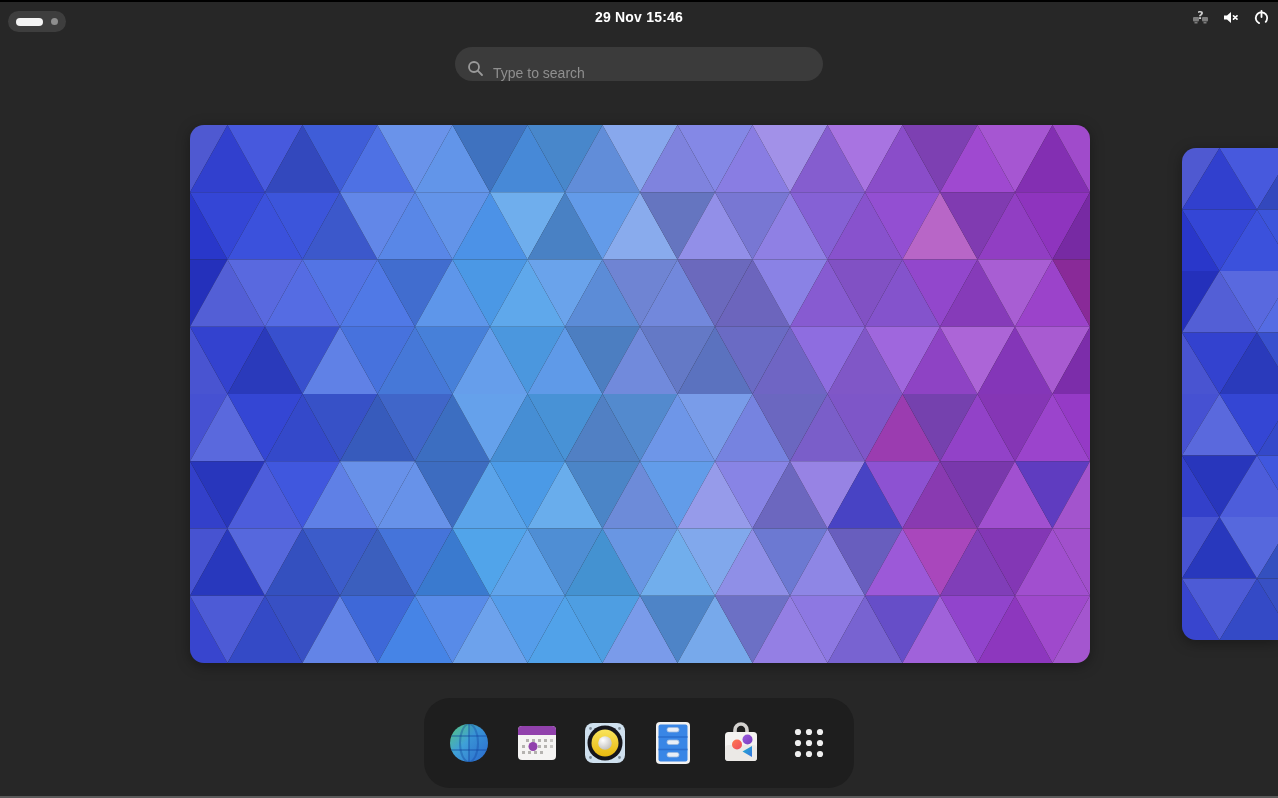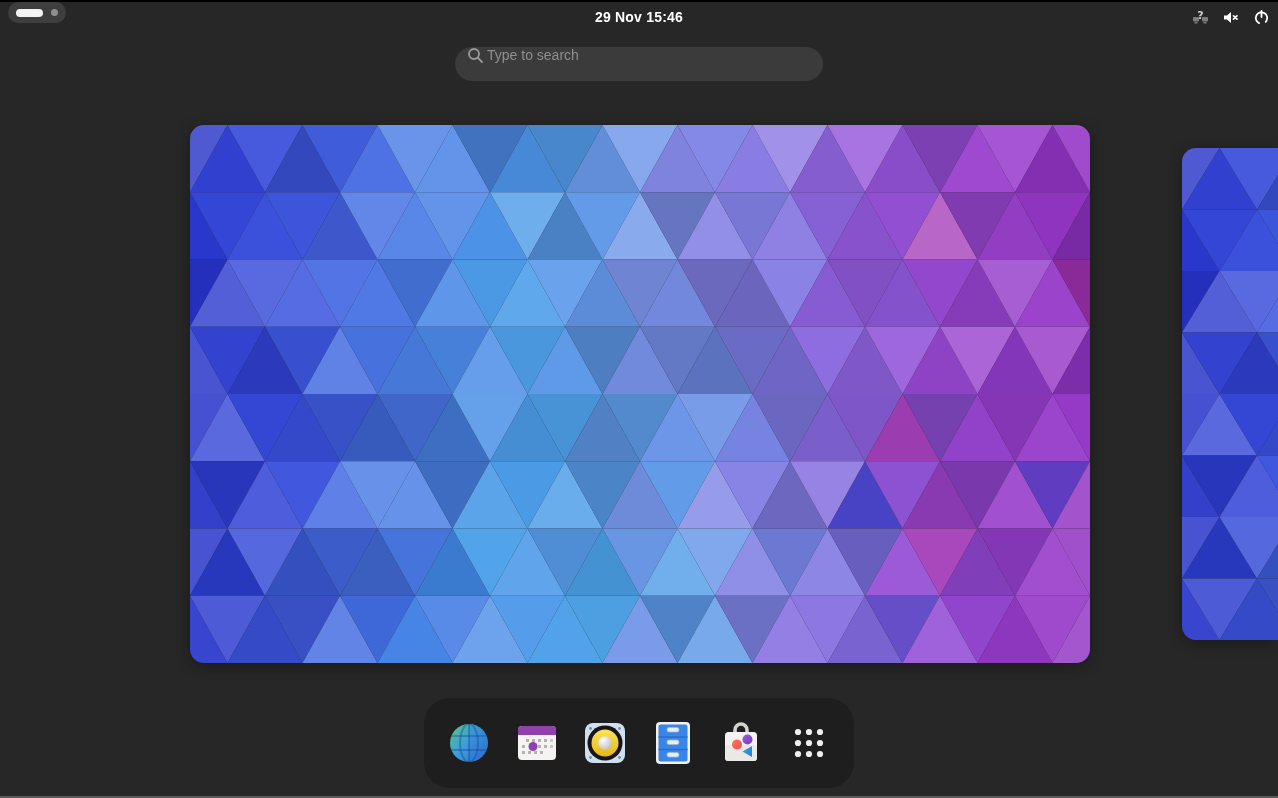--- a/index.html
+++ b/index.html
@@ -8,42 +8,42 @@
     background:#272727;
     font-family:"Liberation Sans","DejaVu Sans",sans-serif;
     position:relative;
     border-top:2px solid #000;
     border-bottom:2px solid #5a5a5a;
   }
 
   
   .topbar {
     position:absolute; top:0; left:0; right:0; height:30px;
-    display:flex; align-items:flex-start; justify-content:space-between;
+    display:flex; align-items:flex-end; justify-content:space-between;
     padding:0 8px;
   }
   .ws-pill {
     background:#3e3e3e; border-radius:11px; height:21px;
     display:flex; align-items:center; gap:8px; padding:0 8px; cursor:pointer;
   }
   .ws-pill .ws-active { width:27px; height:8px; border-radius:4px; background:#f4f4f4; }
   .ws-pill .ws-dot { width:7px; height:7px; border-radius:50%; background:#8f8f8f; }
   .clock {
     position:absolute; left:50%; top:0; transform:translateX(-50%);
     height:30px; line-height:30px; color:#ffffff; font-weight:bold; font-size:14px;
     letter-spacing:.2px; cursor:pointer;
   }
   .status { display:flex; align-items:center; gap:13px; height:30px; }
   .status svg { display:block; }
 
   
   .search-wrap {
     position:absolute; top:45px; left:50%; transform:translateX(-50%);
     width:368px; height:34px; background:#3b3b3b; border-radius:17px;
-    display:flex; align-items:flex-start; padding:0 12px; gap:3px;
+    display:flex; align-items:flex-end; padding:0 12px; gap:9px;
   }
   .search-wrap input {
     background:transparent; border:none; outline:none; color:#d5d5d5;
     font-size:14px; width:100%; font-family:inherit;
   }
   .search-wrap input::placeholder { color:#8f8f8f; opacity:1; }
 
   
   .workspace-main {
     position:absolute; left:190px; top:123px; width:900px; height:538px;

